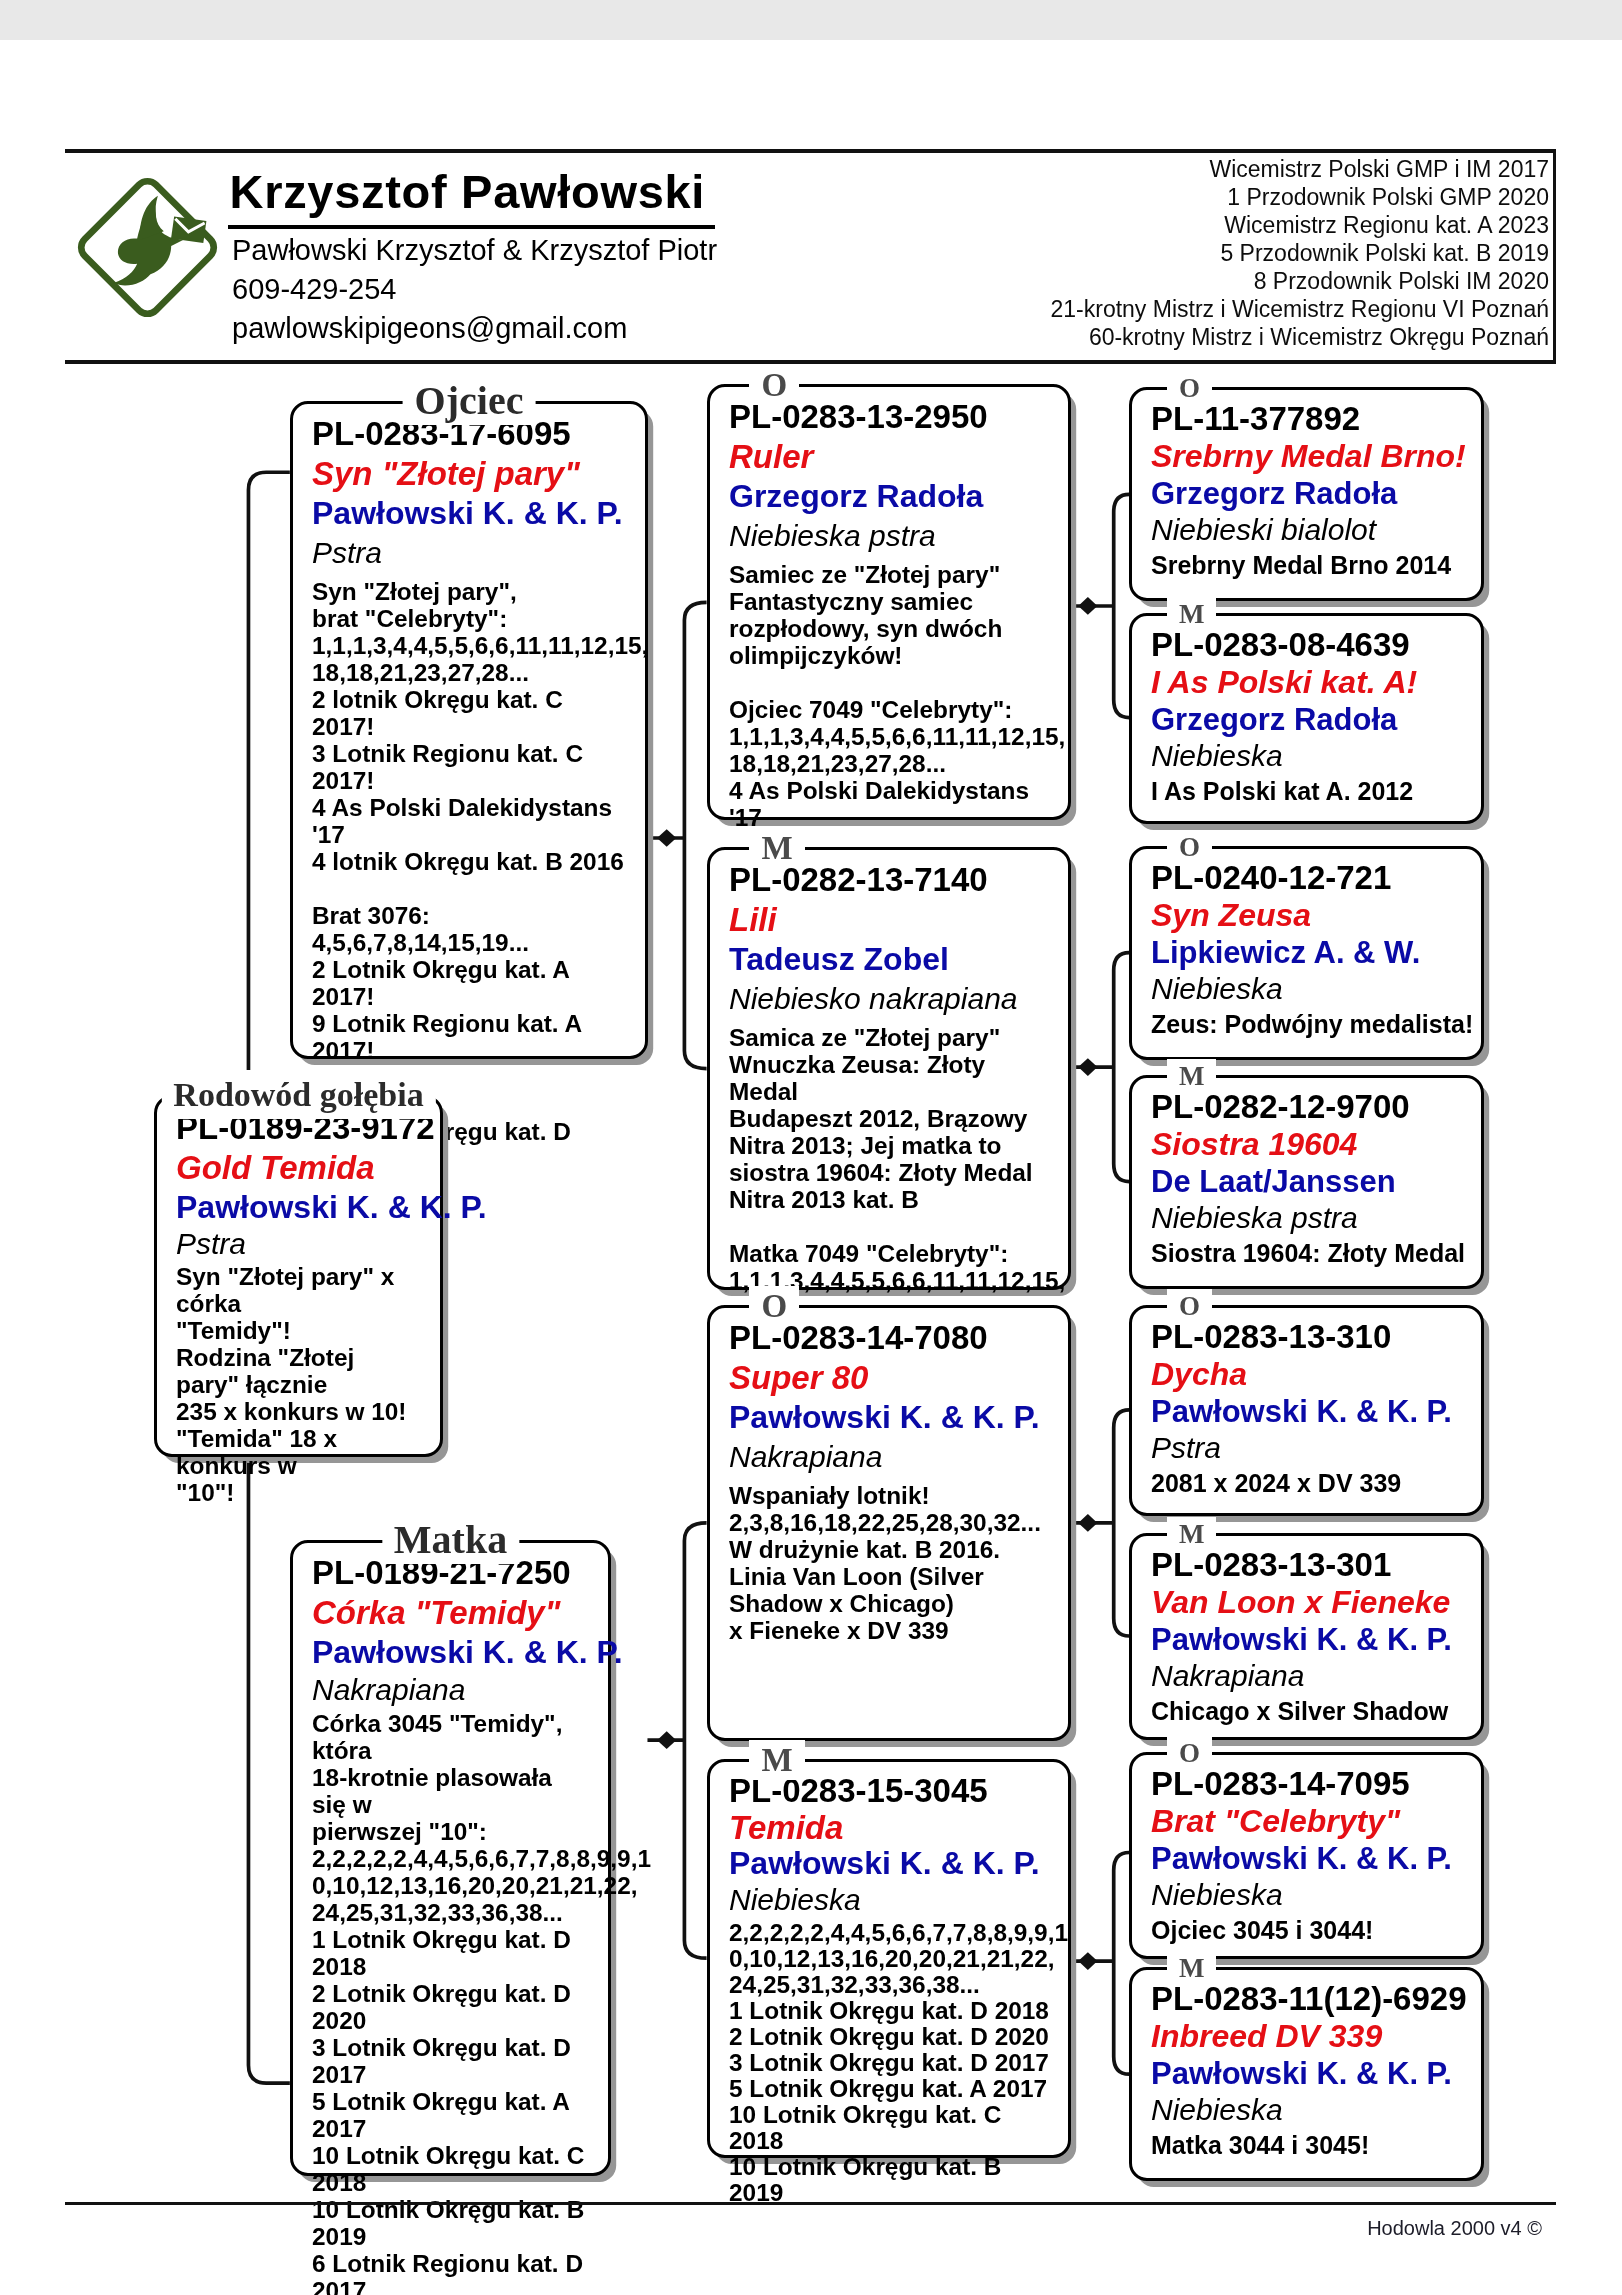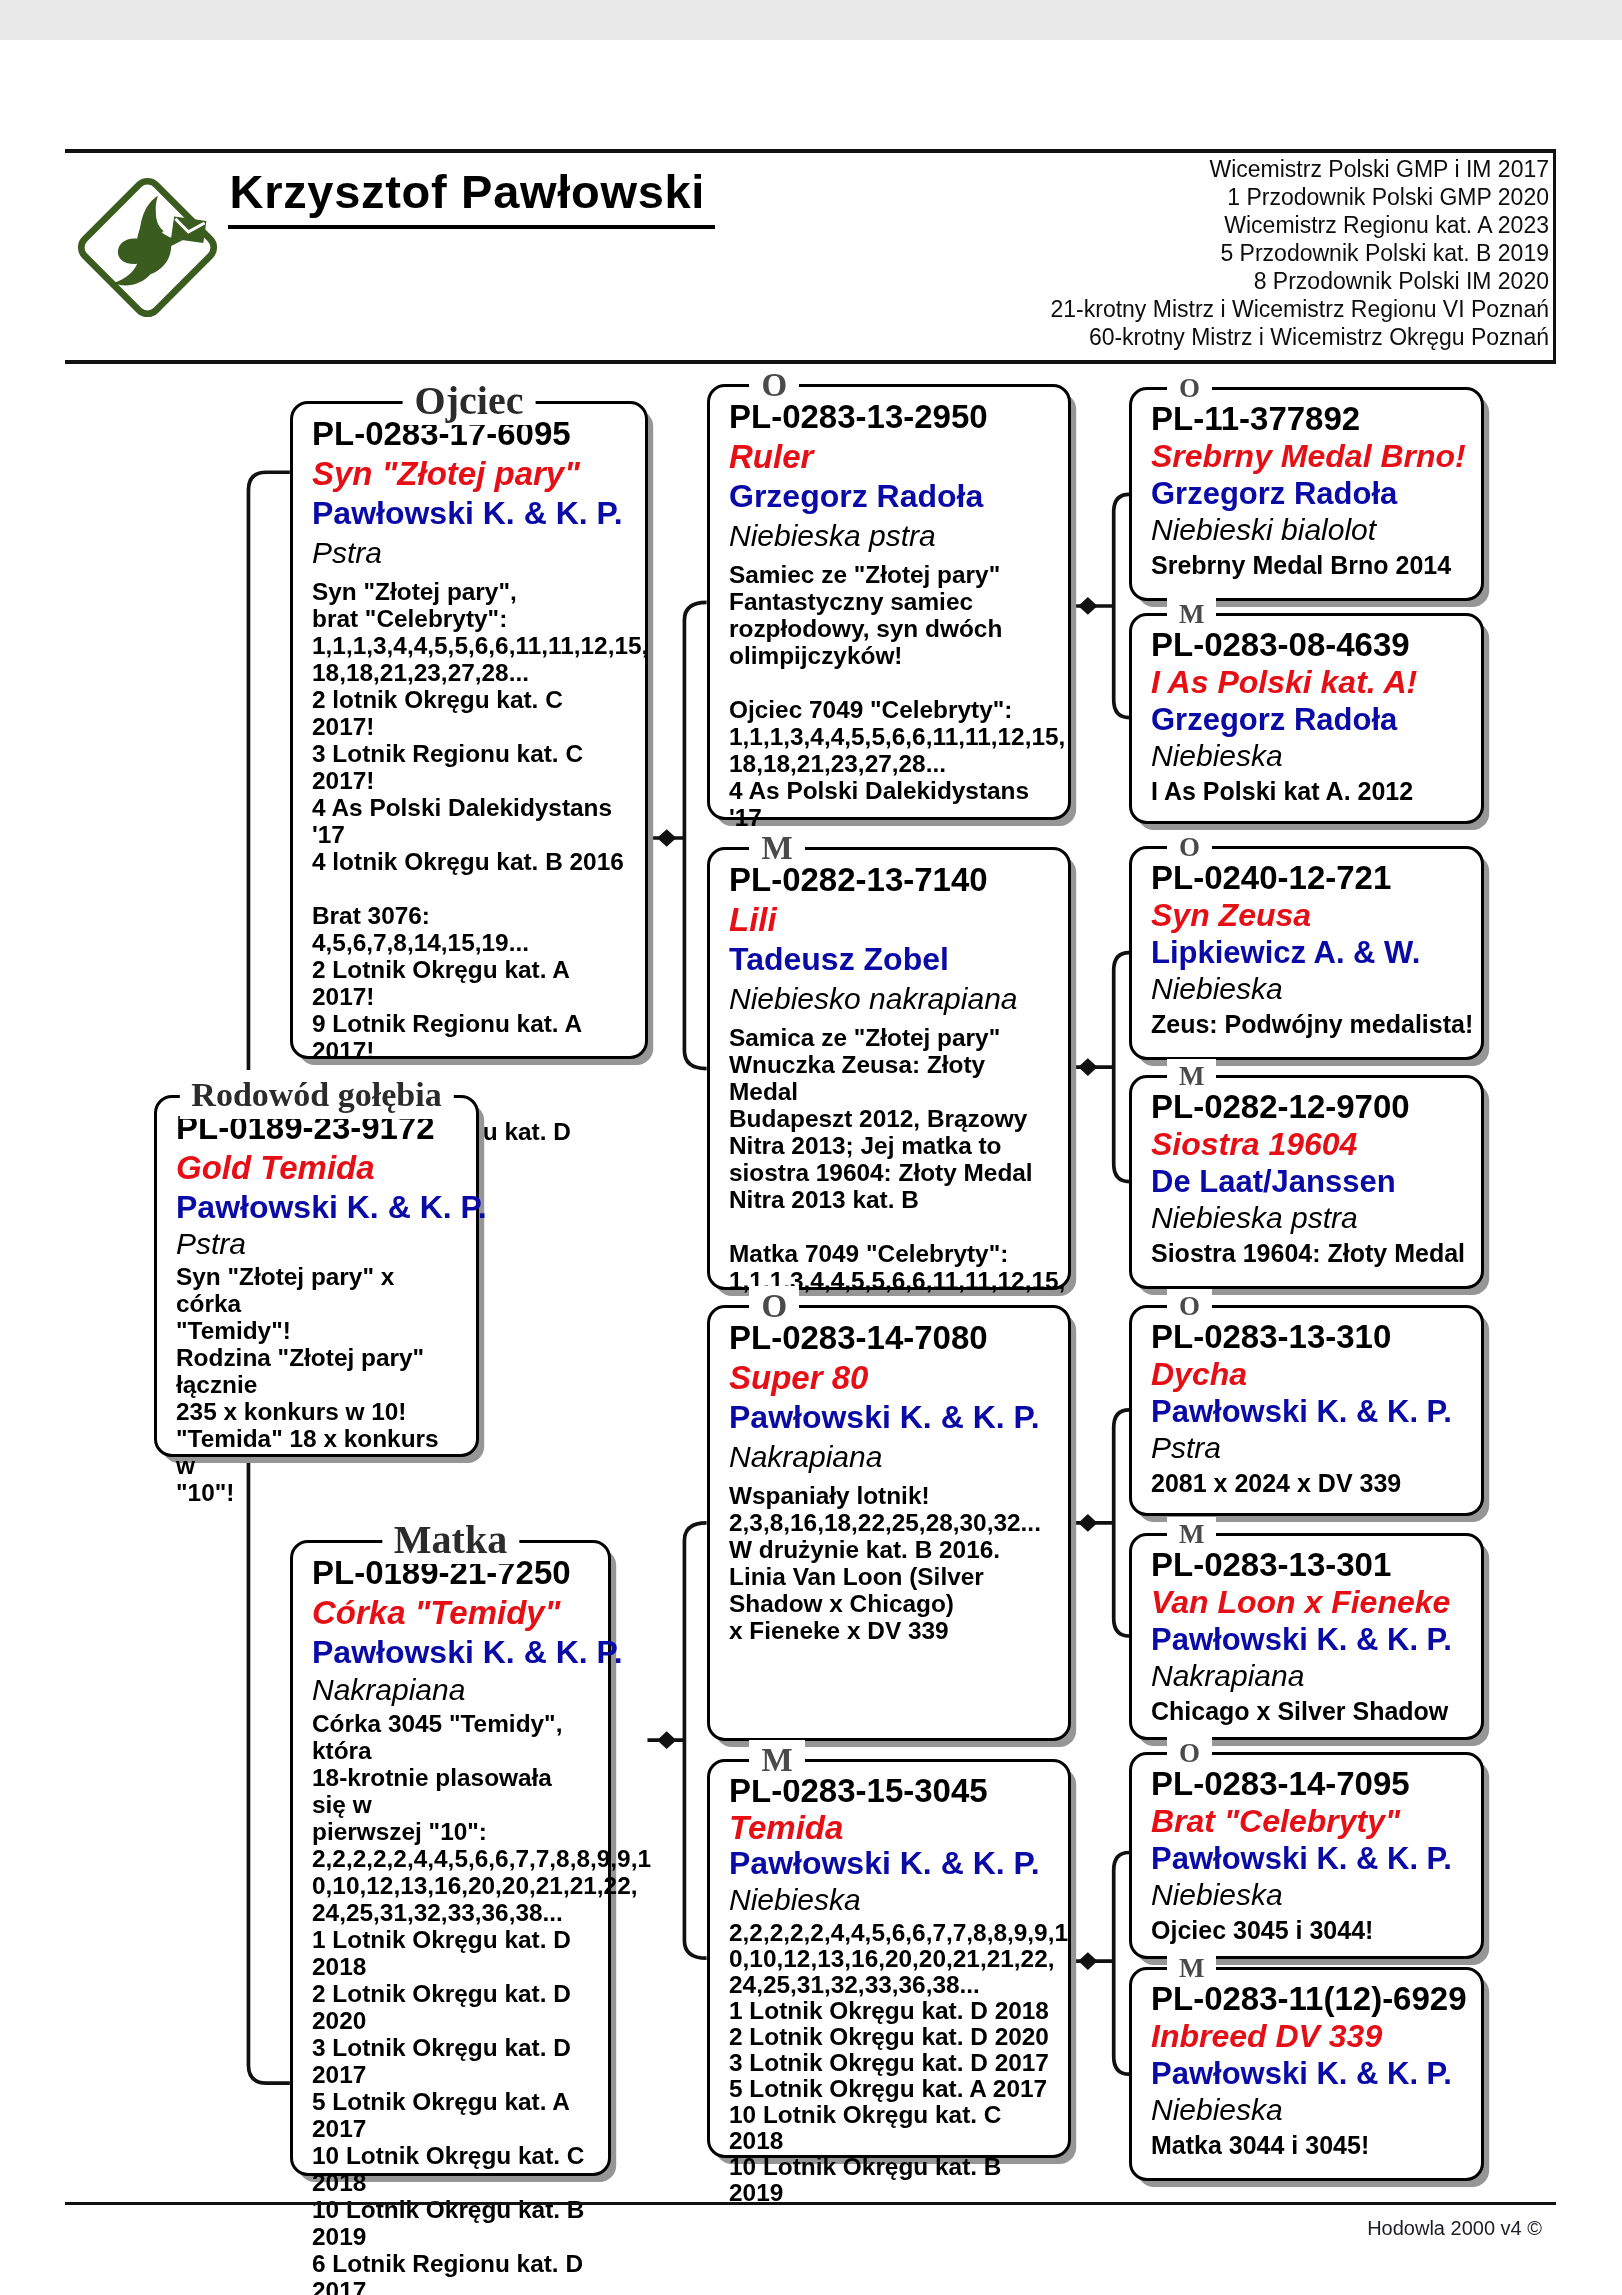--- a/index.html
+++ b/index.html
@@ -61,20 +61,25 @@
         C96,150 74,158 56,150 Z"></path>
       <path fill="#3a5c1e" d="M92,92 C90,64 100,42 116,32 C110,52 112,70 124,80 Z"></path>
       <g transform="translate(138,60) rotate(8)">
         <rect x="0" y="0" width="44" height="30" fill="#3a5c1e"></rect>
         <path d="M2,3 L22,18 L42,3" stroke="#ffffff" stroke-width="4" fill="none"></path>
       </g>
     </svg>
   </div>
 
   <div class="title">Krzysztof Pawłowski</div>
+  <div class="contact">
+    <div>Pawłowski Krzysztof &amp; Krzysztof Piotr</div>
+    <div>609-429-254</div>
+    <div>pawlowskipigeons@gmail.com</div>
+  </div>
   <div class="ach">
     <div>Wicemistrz Polski GMP i IM 2017</div>
     <div>1 Przodownik Polski GMP 2020</div>
     <div>Wicemistrz Regionu kat. A 2023</div>
     <div>5 Przodownik Polski kat. B 2019</div>
     <div>8 Przodownik Polski IM 2020</div>
     <div>21-krotny Mistrz i Wicemistrz Regionu VI Poznań</div>
     <div>60-krotny Mistrz i Wicemistrz Okręgu Poznań</div>
   </div>
 
@@ -113,21 +118,21 @@
 
 Brat 3076:
 4,5,6,7,8,14,15,19...
 2 Lotnik Okręgu kat. A 2017!
 9 Lotnik Regionu kat. A 2017!
 
 Brat 8014:
 1 Lotnik Okręgu kat. D 2020</div>
   </div>
 
-  <div class="pbox" style="left:154px;top:1055px;width:325px;height:362px">
+  <div class="pbox" style="left:154px;top:1055px;width:289px;height:362px">
     <div class="tab big" style="font-size:34px">Rodowód gołębia</div>
     <div class="ring">PL-0189-23-9172</div>
     <div class="pname">Gold Temida</div>
     <div class="owner">Pawłowski K. &amp; K. P.</div>
     <div class="colorline" style="line-height:35px">Pstra</div>
     <div class="note" style="margin-top:1.5px">Syn "Złotej pary" x córka
 "Temidy"!
 Rodzina "Złotej pary" łącznie
 235 x konkurs w 10!
 "Temida" 18 x konkurs w

